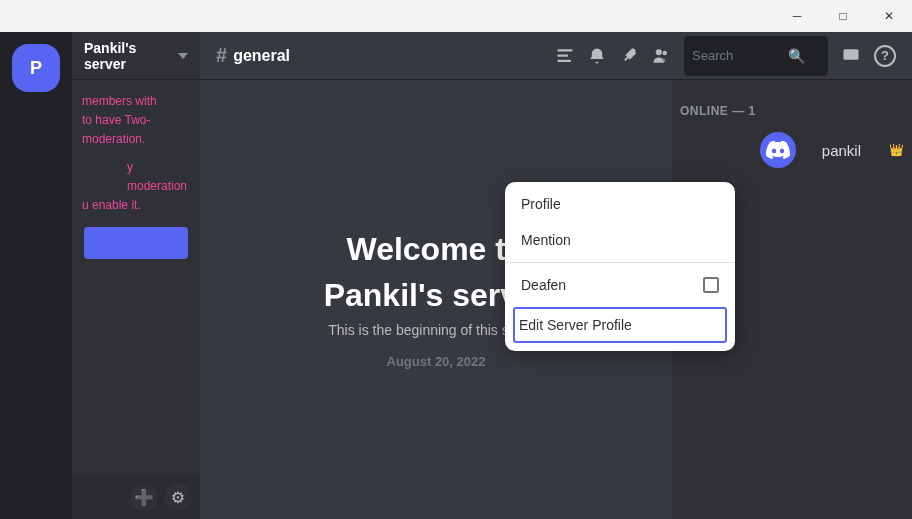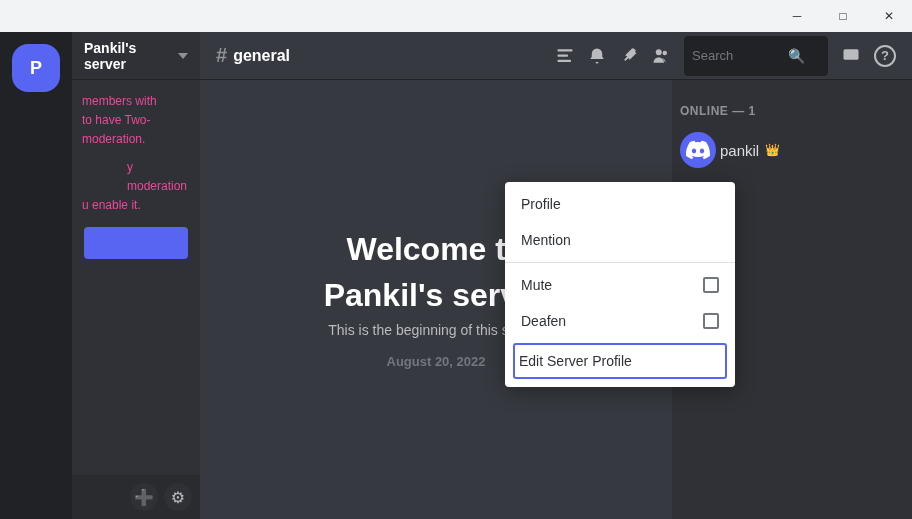--- a/index.html
+++ b/index.html
@@ -237,24 +237,25 @@
       font-size: 12px;
       font-weight: 600;
       color: #8e9297;
       text-transform: uppercase;
       letter-spacing: 0.5px;
     }
 
     .member-item {
       display: flex;
       align-items: center;
-      gap: 4px;
+      gap: 26px;
       padding: 6px 8px;
       border-radius: 4px;
       cursor: pointer;
+      justify-content: flex-end;
     }
 
     .member-avatar {
       width: 36px;
       height: 36px;
       border-radius: 50%;
       background: #5865f2;
       display: flex;
       align-items: center;
       justify-content: center;
@@ -279,21 +280,21 @@
       margin-left: 2px;
     }
 
     
     .context-menu {
       position: absolute;
       top: 150px;
       left: 505px;
       width: 230px;
       background: #fff;
-      border-radius: 4px;
+      border-radius: 10px;
       box-shadow: 0 4px 20px rgba(0,0,0,0.35);
       z-index: 1000;
       padding: 4px 0;
     }
 
     .context-menu-item {
       padding: 10px 16px;
       font-size: 14px;
       color: #2e3338;
       cursor: pointer;
@@ -454,24 +455,20 @@
 
   <div class="context-menu" id="contextMenu">
   <div class="context-menu-item">
         <span>Profile</span>
       </div>
       <div class="context-menu-item">
         <span>Mention</span>
       </div>
       <div class="context-menu-divider"></div>
       <div class="context-menu-item">
-        <span>Mute</span>
-        <div class="context-menu-checkbox"></div>
-      </div>
-      <div class="context-menu-item">
         <span>Deafen</span>
         <div class="context-menu-checkbox"></div>
       </div>
       <div class="context-menu-item edit-server">
         <span>Edit Server Profile</span>
       </div>
     </div>
 
 </div>
 

